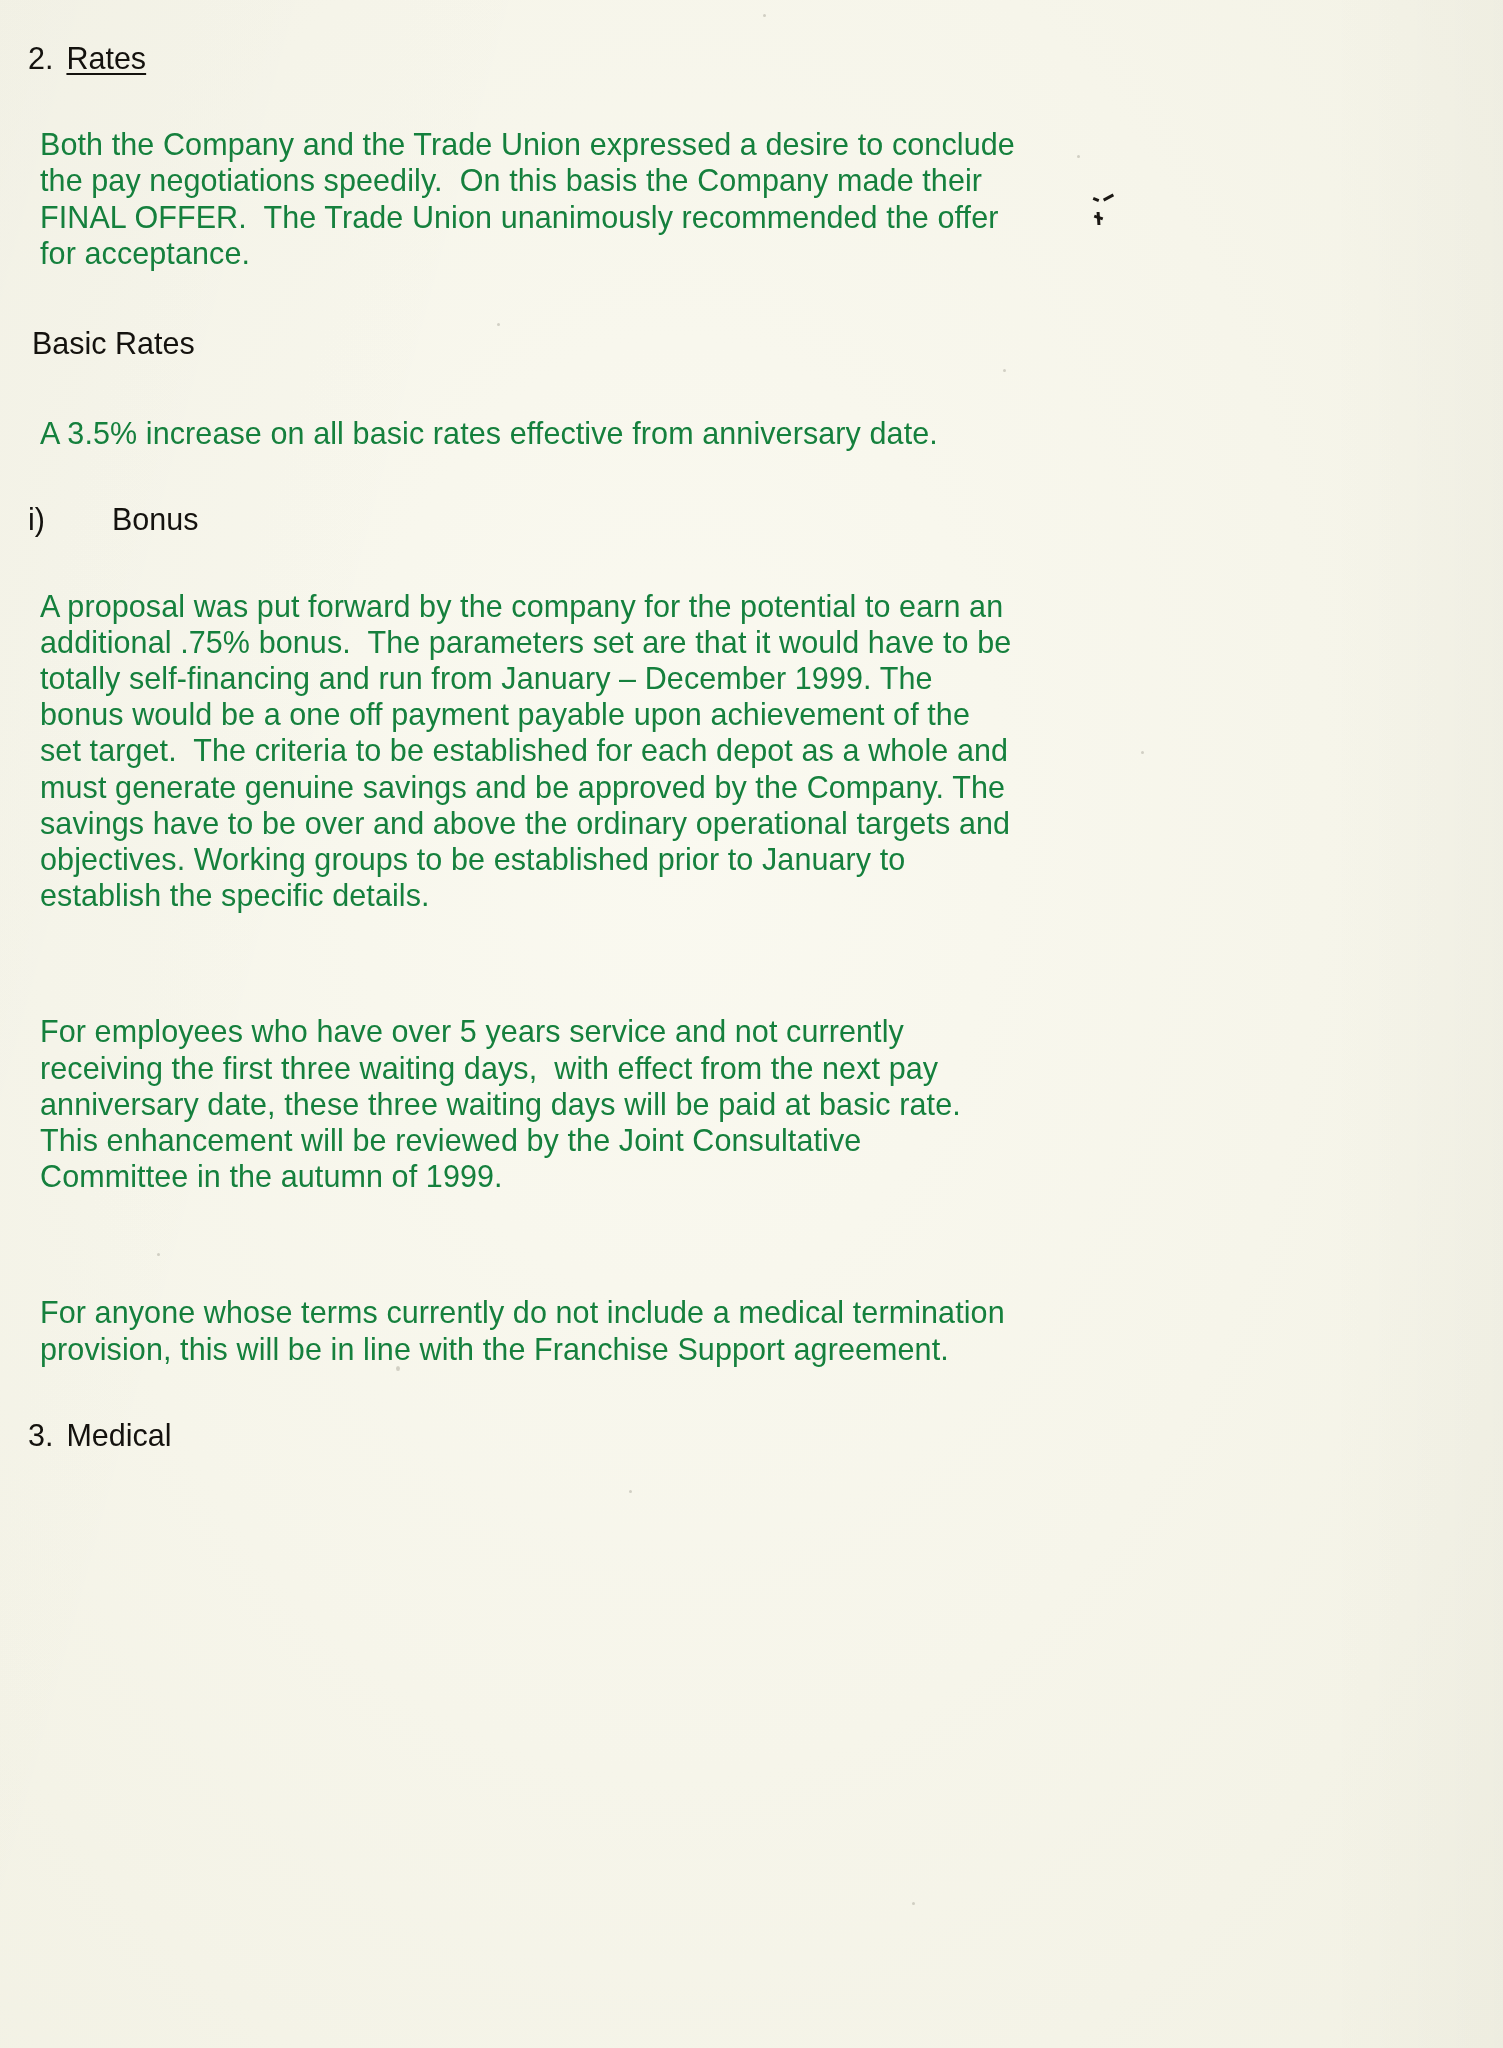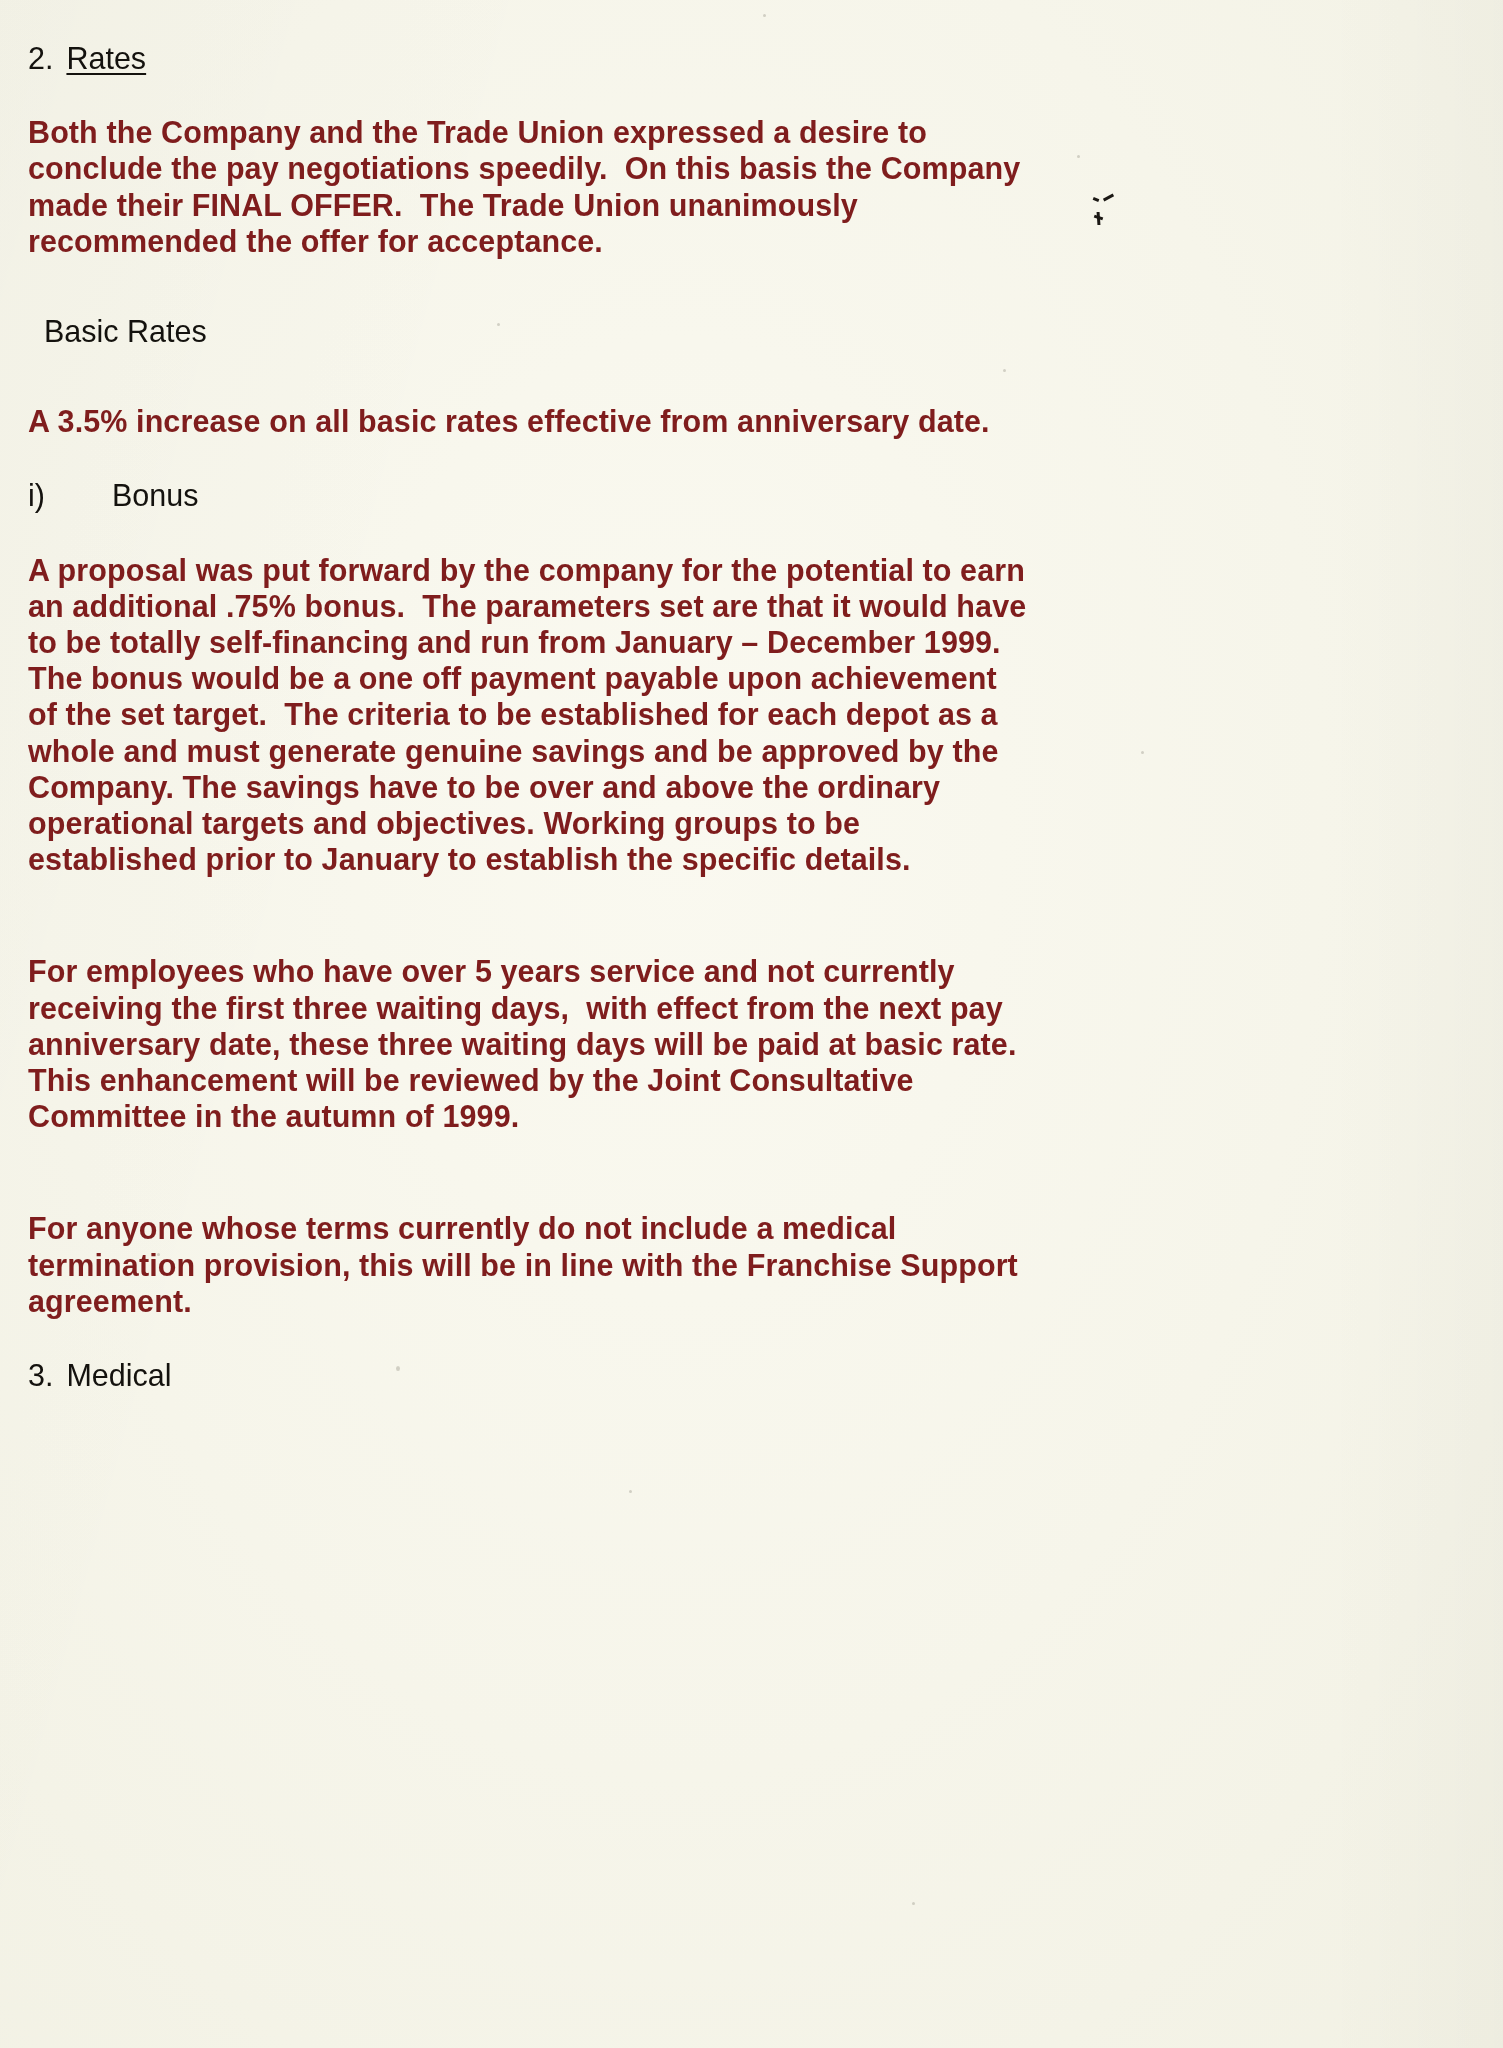--- a/index.html
+++ b/index.html
@@ -38,24 +38,24 @@
     left: 28px;
     top: 0;
     width: 1000px;
     padding-top: 40px;
   }
 
   .block {
     font-size: 30.5px;
     line-height: 36.2px;
     letter-spacing: 0.1px;
-    color: #7f1d1d;
-    margin: 0;
+    color: #15803d;
+    margin: 12px;
     white-space: pre-wrap;
-    font-weight: 700;
+    font-weight: 400;
     -webkit-font-smoothing: antialiased;
   }
 
   .heading-num {
     font-size: 30.5px;
     line-height: 36.2px;
     margin: 0;
     display: flex;
     align-items: baseline;
   }
@@ -78,21 +78,21 @@
   }
   .sub-head .roman {
     display: inline-block;
     width: 84px;
     flex: 0 0 84px;
   }
 
   .plain-head {
     font-size: 30.5px;
     line-height: 36.2px;
-    margin: 16px;
+    margin: 4px;
   }
   .gap-md { height: 38px; }
 
   
   .ink-mark {
     position: absolute;
     left: 1093px;
     top: 196px;
     width: 26px;
     height: 30px;

